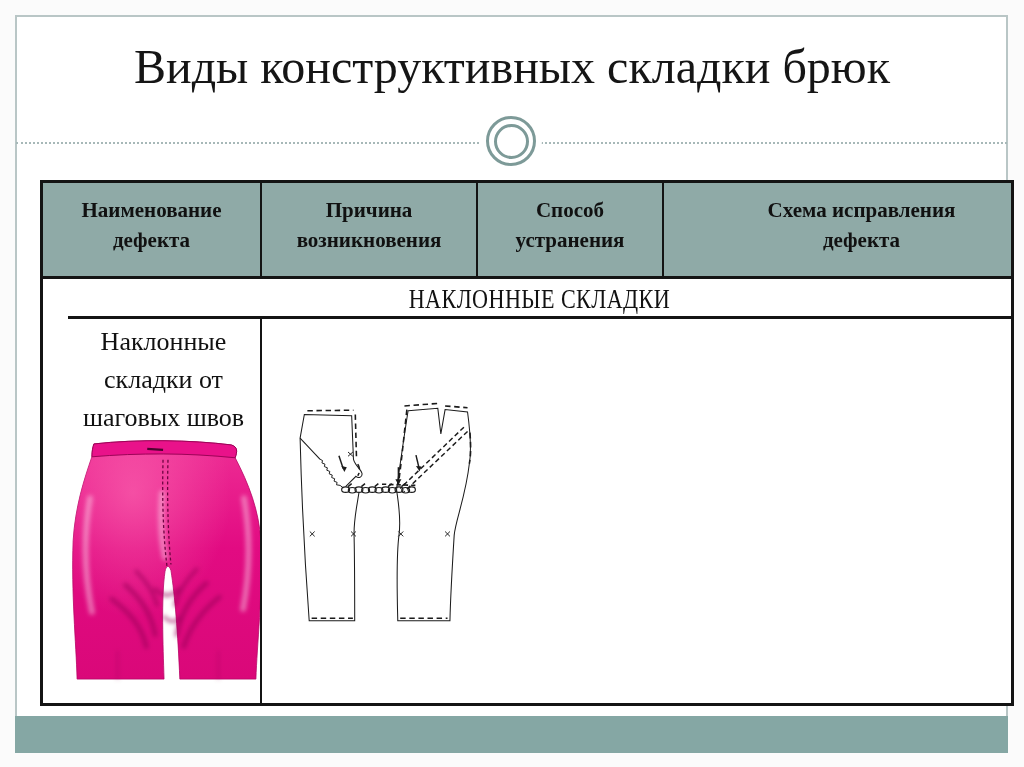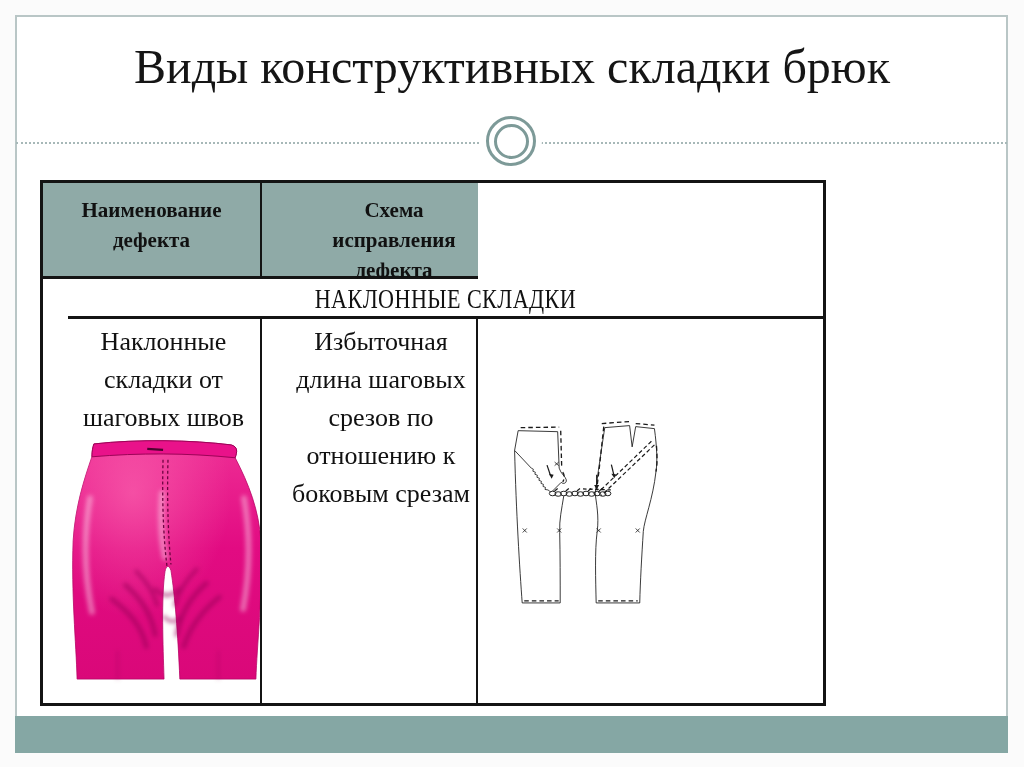--- a/index.html
+++ b/index.html
@@ -27,21 +27,21 @@
   }
   .ring-outer{
     width:50px;height:50px;border:3.5px solid var(--ring,#7d9a98);border-radius:50%;
     box-sizing:border-box;display:flex;align-items:center;justify-content:center;
   }
   .ring-inner{
     width:35px;height:35px;border:3px solid var(--ring,#7d9a98);
     border-radius:50%;box-sizing:border-box;
   }
   .tbl{
-    position:absolute;left:40px;top:180px;width:786px;height:526px;
+    position:absolute;left:40px;top:180px;width:974px;height:526px;
     box-sizing:border-box;border:3px solid var(--table-border,#141414);
     display:grid;grid-template-columns:219px 216px 186px 1fr;
     grid-template-rows:96px 40px 1fr;background:#fff;
   }
   .th{
     background:var(--header-bg,#8faaa7);
     border-right:2px solid var(--table-border,#141414);
     border-bottom:3px solid var(--table-border,#141414);
     font-weight:700;font-size:21px;line-height:30px;text-align:center;
     padding-top:12px;white-space:pre-line;box-sizing:border-box;
@@ -79,20 +79,24 @@
 <div class="divider"></div>
 <div class="ring-wrap">
   <div class="ring-outer">
     <div class="ring-inner"></div>
   </div>
 </div>
 
 <div class="tbl">
   <div class="th">Наименование
 дефекта</div>
+  <div class="th">Причина
+возникновения</div>
+  <div class="th">Способ
+устранения</div>
   <div class="th last">Схема исправления
 дефекта</div>
 
   <div class="section-row">
     <span>НАКЛОННЫЕ СКЛАДКИ</span>
   </div>
 
   <div class="td">
     <div class="cell-text">Наклонные
 складки от
@@ -136,27 +140,20 @@
         <path fill="#e9128a" stroke="#9a0356" stroke-width="1" d="M 26,5 C 70,0 125,1 165,6 C 172,8 171,13 169,19 C 120,14 72,14 24,18 C 24,12 25,8 26,5 Z"></path>
         <g stroke="#6f0340" stroke-width="1.3" stroke-dasharray="3 2.5" fill="none">
           <path d="M 96,21 C 95,60 96,96 100,129"></path>
           <path d="M 101,21 C 100,60 101,96 104,127"></path>
         </g>
         <path stroke="#4d0330" stroke-width="2.2" d="M 80,10 L 96,11"></path>
       </svg>
     </div>
   </div>
 
-  <div class="td">
-    <div class="cell-text">Избыточная
-длина шаговых
-срезов по
-отношению к
-боковым срезам</div>
-  </div>
 
 
   <div class="td last">
     <div class="scheme-box">
 
       <svg viewBox="0 0 300 375" aria-hidden="true">
         <g fill="none" stroke="#1b1b1b">
 
           <path stroke-width="1.7" d="M 90,144 L 107,127 C 111,131 118,129 117,122 C 116,116 106,110 103,99 L 100,27 L 22,25 L 15,64 C 18,185 25,298 30,365 L 105,365 C 105,318 105,271 104,226 C 103,200 108,180 112,154"></path>
           <path stroke-width="2.6" stroke-dasharray="9 6" d="M 27,19 L 103,18 M 106,25 L 108,99 M 110,107 C 114,113 114,120 110,126 M 34,361 L 102,361"></path>

